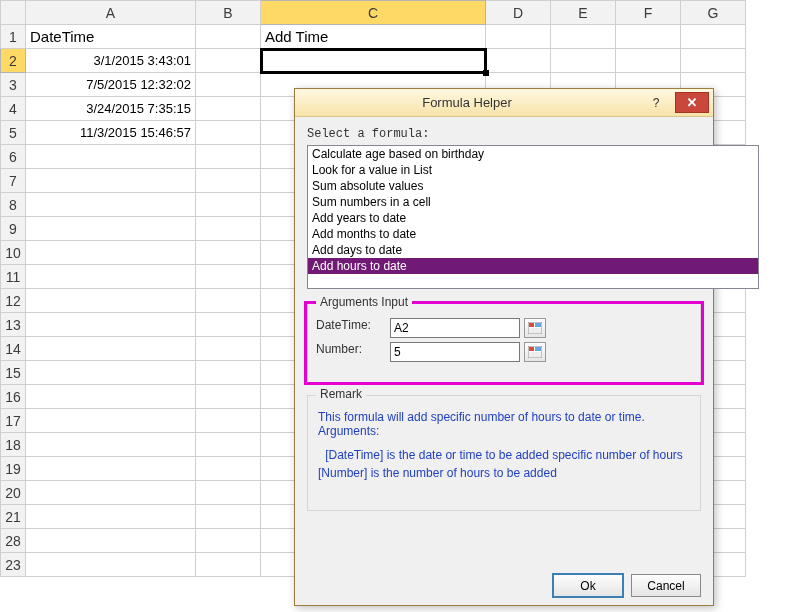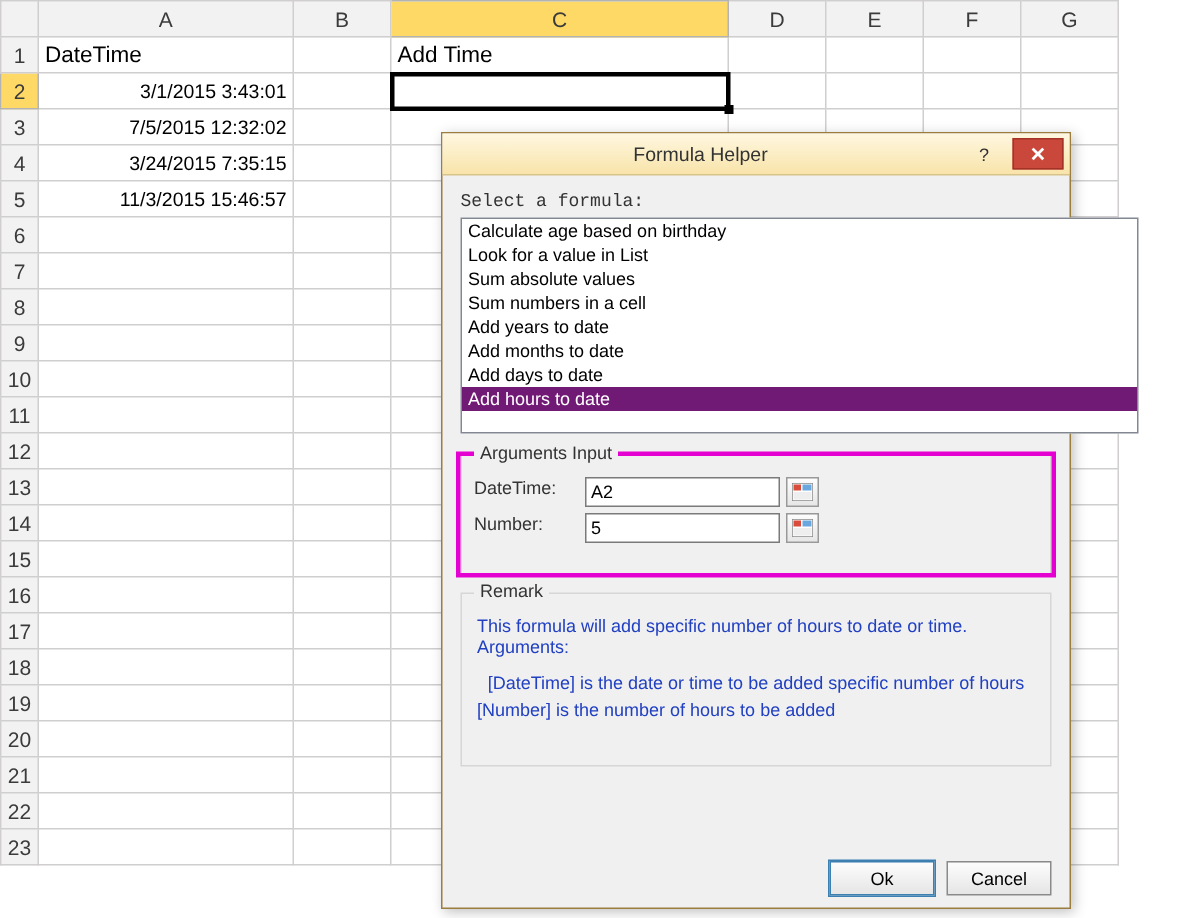--- a/index.html
+++ b/index.html
@@ -394,21 +394,21 @@
         <th class="row-hdr">21</th>
         <td></td>
         <td></td>
         <td></td>
         <td></td>
         <td></td>
         <td></td>
         <td></td>
       </tr>
   <tr>
-        <th class="row-hdr">22</th>
+        <th class="row-hdr">28</th>
         <td></td>
         <td></td>
         <td></td>
         <td></td>
         <td></td>
         <td></td>
         <td></td>
       </tr>
   <tr>
         <th class="row-hdr">23</th>

